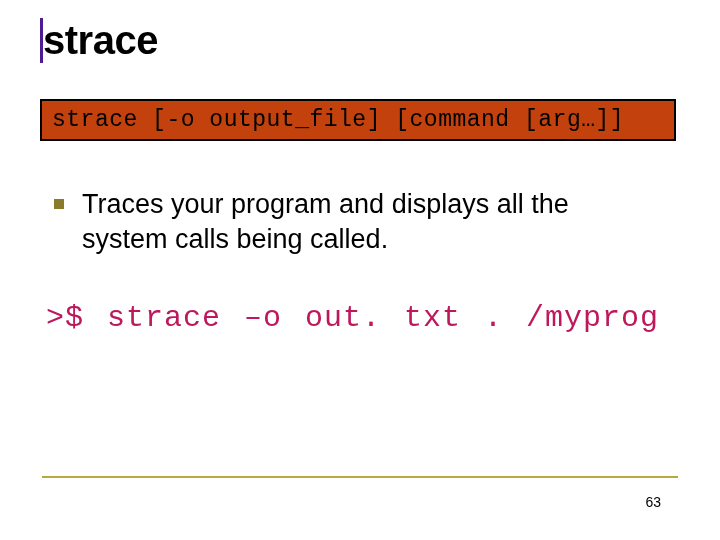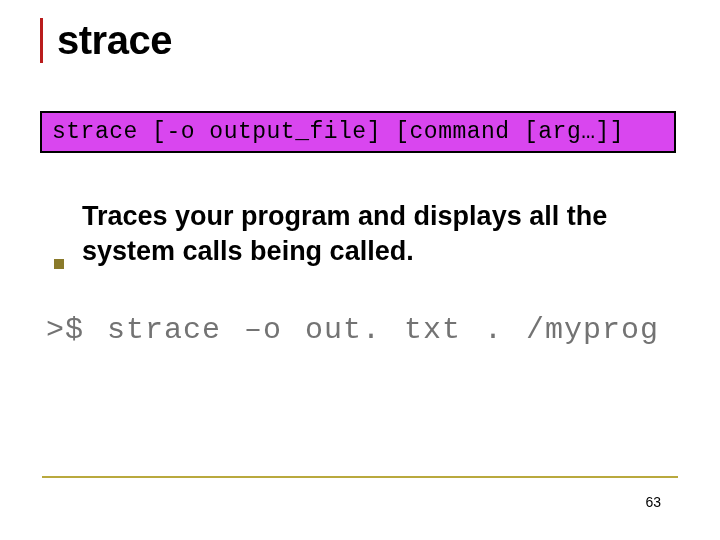--- a/index.html
+++ b/index.html
@@ -11,64 +11,62 @@
     position: relative;
     overflow: hidden;
   }
   .slide {
     width: 720px;
     height: 540px;
     padding: 18px 40px 0 40px;
     position: relative;
   }
   .title-wrap {
-    border-left: 3px solid #b91c1c;
-    padding-left: 14px;
-    margin-bottom: 48px;
+    border-left: 3px solid #4c1d95;
+    margin-bottom: 36px;
   }
   .title {
     font-size: 40px;
     font-weight: bold;
     color: #000;
     letter-spacing: -0.5px;
   }
   .syntax-box {
     border: 2px solid #000;
-    background: #d946ef;
+    background: #c2410c;
     padding: 6px 10px;
     font-family: "Courier New", Courier, monospace;
     font-size: 23px;
     color: #000;
     letter-spacing: 0.5px;
     margin: 0 4px 46px 0;
   }
   .bullet-row {
     display: flex;
-    align-items: flex-end;
+    align-items: flex-start;
     margin: 0 0 0 14px;
-    font-weight: bold;
   }
   .bullet-icon {
     width: 10px;
     height: 10px;
     background: #8a7a2a;
     flex: 0 0 10px;
     margin-top: 12px;
     margin-right: 18px;
   }
   .bullet-text {
     font-size: 27px;
     color: #000;
     line-height: 1.3;
     max-width: 560px;
   }
   .example {
     font-family: "Courier New", Courier, monospace;
     font-size: 30px;
-    color: #737373;
+    color: #be185d;
     margin-top: 44px;
     margin-left: 6px;
     letter-spacing: 1px;
     word-spacing: 4px;
   }
   .bottom-rule {
     position: absolute;
     left: 42px;
     right: 42px;
     bottom: 62px;

